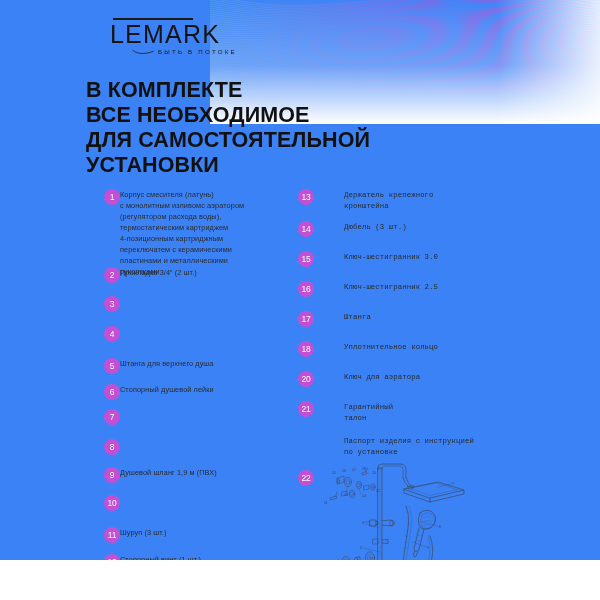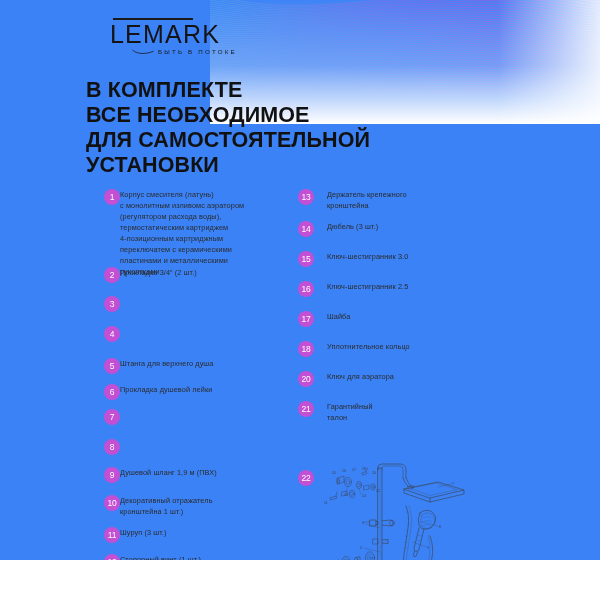--- a/index.html
+++ b/index.html
@@ -95,21 +95,21 @@
   }
   .part-text {
     margin-left: 0;
     font-size: 7.3px;
     line-height: 1.5;
     color: #2b2b2b;
     white-space: pre-line;
     letter-spacing: 0.1px;
     padding-top: 2px;
   }
-  #col-right .part-text { margin-left: 13px; }
+  #col-right .part-text { margin-left: 30px; font-family: Liberation Mono, monospace; }
 
   
   #tech-drawing {
     position: absolute;
     left: 318px; top: 462px;
     width: 190px; height: 140px;
   }
   #tech-drawing svg { display: block; }
 </style>
 </head>
@@ -227,36 +227,34 @@
       </div>
       <div class="part-row" style="position: absolute; top: 137px;">
         <div class="badge" style="background: rgb(194, 79, 212);">4</div>
       </div>
       <div class="part-row" style="position: absolute; top: 169px;">
         <div class="badge" style="background: rgb(194, 79, 212);">5</div>
         <div class="part-text">Штанга для верхнего душа</div>
       </div>
       <div class="part-row" style="position: absolute; top: 195px;">
         <div class="badge" style="background: rgb(194, 79, 212);">6</div>
-        <div class="part-text">Прокладка душевой лейки</div>
+        <div class="part-text">Стопорный душевой лейки</div>
       </div>
       <div class="part-row" style="position: absolute; top: 220px;">
         <div class="badge" style="background: rgb(194, 79, 212);">7</div>
       </div>
       <div class="part-row" style="position: absolute; top: 250px;">
         <div class="badge" style="background: rgb(194, 79, 212);">8</div>
       </div>
       <div class="part-row" style="position: absolute; top: 278px;">
         <div class="badge" style="background: rgb(194, 79, 212);">9</div>
         <div class="part-text">Душевой шланг 1,9 м (ПВХ)</div>
       </div>
       <div class="part-row" style="position: absolute; top: 306px;">
         <div class="badge" style="background: rgb(194, 79, 212);">10</div>
-        <div class="part-text">Декоративный отражатель
-кронштейна 1 шт.)</div>
       </div>
       <div class="part-row" style="position: absolute; top: 338px;">
         <div class="badge" style="background: rgb(194, 79, 212);">11</div>
         <div class="part-text">Шуруп (3 шт.)</div>
       </div>
       <div class="part-row" style="position: absolute; top: 365px;">
         <div class="badge" style="background: rgb(194, 79, 212);">12</div>
         <div class="part-text">Стопорный винт (1 шт.)</div>
       </div>
     </div>
@@ -273,37 +271,39 @@
       <div class="part-row" style="position: absolute; top: 62px;">
         <div class="badge" style="background: rgb(194, 79, 212);">15</div>
         <div class="part-text">Ключ-шестигранник 3.0</div>
       </div>
       <div class="part-row" style="position: absolute; top: 92px;">
         <div class="badge" style="background: rgb(194, 79, 212);">16</div>
         <div class="part-text">Ключ-шестигранник 2.5</div>
       </div>
       <div class="part-row" style="position: absolute; top: 122px;">
         <div class="badge" style="background: rgb(194, 79, 212);">17</div>
-        <div class="part-text">Шайба</div>
+        <div class="part-text">Штанга</div>
       </div>
       <div class="part-row" style="position: absolute; top: 152px;">
         <div class="badge" style="background: rgb(194, 79, 212);">18</div>
         <div class="part-text">Уплотнительное кольцо</div>
       </div>
       <div class="part-row" style="position: absolute; top: 182px;">
         <div class="badge" style="background: rgb(194, 79, 212);">20</div>
         <div class="part-text">Ключ для аэратора</div>
       </div>
       <div class="part-row" style="position: absolute; top: 212px;">
         <div class="badge" style="background: rgb(194, 79, 212);">21</div>
         <div class="part-text">Гарантийный
 талон</div>
       </div>
       <div class="part-row" style="position: absolute; top: 246px;">
         <div class="badge" style="background: rgb(194, 79, 212); margin-top: 36px;">22</div>
+        <div class="part-text">Паспорт изделия с инструкцией
+по установке</div>
       </div>
     </div>
 
   <div id="tech-drawing">
     <svg viewBox="0 0 190 140" width="190" height="140" fill="none" stroke="#3a3f4a" stroke-width="0.6" stroke-linecap="round" stroke-linejoin="round">
 
       <rect x="60" y="6" width="4" height="124"></rect>
       <line x1="62" y1="6" x2="62" y2="130" stroke-width="0.35" opacity="0.5"></line>
 
       <path d="M60 8 L60 5 Q60 2 64 2 L82 2 Q88 2 88 8 L88 16"></path>

